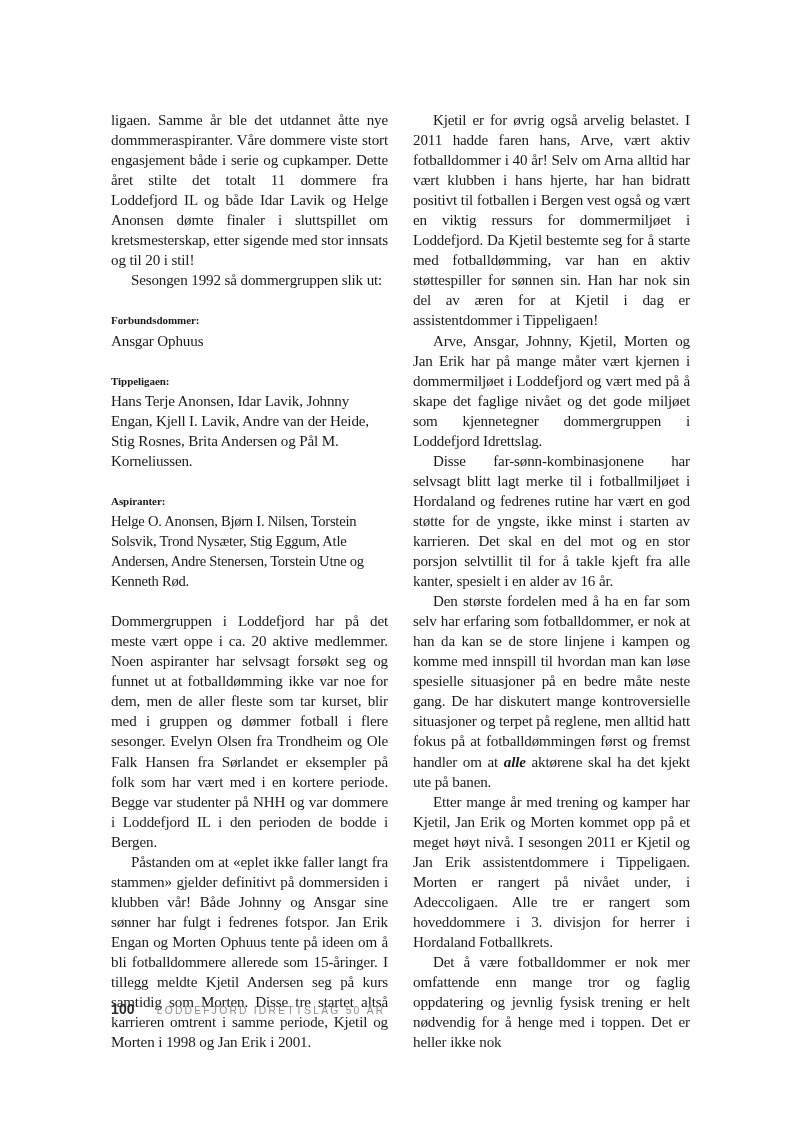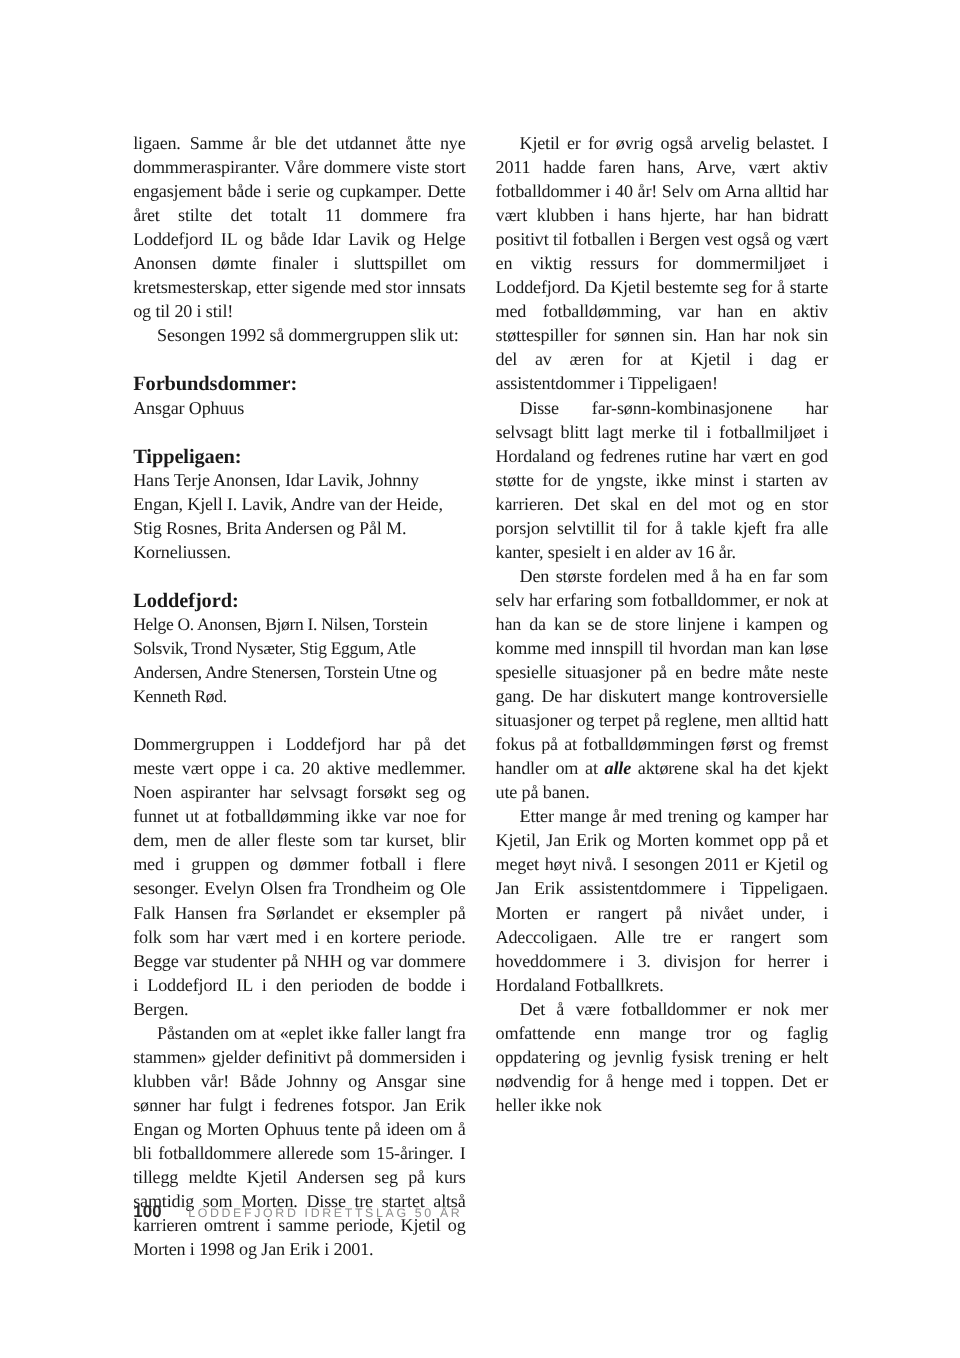--- a/index.html
+++ b/index.html
@@ -56,21 +56,21 @@
   p.body.indent { text-indent: 1.32em; }
   p.body.noindent { text-indent: 0; }
 
   
   p.body { text-align-last: left; }
 
   
   .roster-group { margin: 0; }
   h3.roster-heading {
     margin: 0;
-    font-size: 17px;
+    font-size: 11px;
     line-height: 20.05px;
     font-weight: 700;
     text-align: left;
     letter-spacing: -0.005em;
   }
   p.roster-names {
     margin: 0;
     font-size: 15.1px;
     line-height: 20.05px;
     text-align: left;
@@ -141,35 +141,36 @@
       <div class="gap-line"></div>
 
       <div class="roster-group">
         <h3 class="roster-heading">Tippeligaen:</h3>
         <p class="roster-names">Hans Terje Anonsen, Idar Lavik, Johnny Engan, Kjell I. Lavik, Andre van der Heide, Stig Rosnes, Brita Andersen og Pål M. Korneliussen.</p>
       </div>
 
       <div class="gap-line"></div>
 
       <div class="roster-group">
-        <h3 class="roster-heading">Loddefjord:</h3>
+        <h3 class="roster-heading">Aspiranter:</h3>
         <p class="roster-names tight">Helge O. Anonsen, Bjørn I. Nilsen, Torstein Solsvik, Trond Nysæter, Stig Eggum, Atle Andersen, Andre Stenersen, Torstein Utne og Kenneth Rød.</p>
       </div>
 
       <div class="gap-line"></div>
 
       <p class="body noindent">Dommergruppen i Loddefjord har på det meste vært oppe i ca. 20 aktive medlemmer. Noen aspiranter har selvsagt forsøkt seg og funnet ut at fotballdømming ikke var noe for dem, men de aller fleste som tar kurset, blir med i gruppen og dømmer fotball i flere sesonger. Evelyn Olsen fra Trondheim og Ole Falk Hansen fra Sørlandet er eksempler på folk som har vært med i en kortere periode. Begge var studenter på NHH og var dommere i Loddefjord IL i den perioden de bodde i Bergen.</p>
 
       <p class="body indent">Påstanden om at «eplet ikke faller langt fra stammen» gjelder definitivt på dommersiden i klubben vår!  Både Johnny og Ansgar sine sønner har fulgt i fedrenes fotspor. Jan Erik Engan og Morten Ophuus tente på ideen om å bli fotballdommere allerede som 15-åringer. I tillegg meldte Kjetil Andersen seg på kurs samtidig som Morten. Disse tre startet altså karrieren omtrent i samme periode, Kjetil og Morten i 1998 og Jan Erik i 2001.</p>
     </div>
 
     <div class="col col-right">
 
       <p class="body indent">Kjetil er for øvrig også arvelig belastet.  I 2011 hadde faren hans, Arve, vært aktiv fotballdommer i 40 år!  Selv om Arna alltid har vært klubben i hans hjerte, har han bidratt positivt til fotballen i Bergen vest også og vært en viktig ressurs for dommermiljøet i Loddefjord. Da Kjetil bestemte seg for å starte med fotballdømming, var han en aktiv støttespiller for sønnen sin.  Han har nok sin del av æren for at Kjetil i dag er assistentdommer i Tippeligaen!</p>
 
+      <p class="body indent">Arve, Ansgar, Johnny, Kjetil, Morten og Jan Erik har på mange måter vært kjernen i dommermiljøet i Loddefjord og vært med på å skape det faglige nivået og det gode miljøet som kjennetegner dommergruppen i Loddefjord Idrettslag.</p>
 
       <p class="body indent">Disse far-sønn-kombinasjonene har selvsagt blitt lagt merke til i fotballmiljøet i Hordaland og fedrenes rutine har vært en god støtte for de yngste, ikke minst i starten av karrieren. Det skal en del mot og en stor porsjon selvtillit til for å takle kjeft fra alle kanter, spesielt i en alder av 16 år.</p>
 
       <p class="body indent"><span>Den største fordelen med å ha en far som selv har erfaring som fotballdommer, er nok at han da kan se de store linjene i kampen og komme med innspill til hvordan man kan løse spesielle situasjoner på en bedre måte neste gang. De har diskutert mange kontroversielle situasjoner og terpet på reglene, men alltid hatt fokus på at fotballdømmingen først og fremst handler om at </span><em class="bold-italic">alle</em><span> aktørene skal ha det kjekt ute på banen.</span></p>
 
       <p class="body indent">Etter mange år med trening og kamper har Kjetil, Jan Erik og Morten kommet opp på et meget høyt nivå. I sesongen 2011 er Kjetil og Jan Erik assistentdommere i Tippeligaen.   Morten er rangert på nivået under, i Adeccoligaen. Alle tre er rangert som hoveddommere i 3. divisjon for herrer i Hordaland Fotballkrets.</p>
 
       <p class="body indent">Det å være fotballdommer er nok mer omfattende enn mange tror og faglig oppdatering og jevnlig fysisk trening er helt nødvendig for å henge med i toppen. Det er heller ikke nok</p>
     </div>
 

